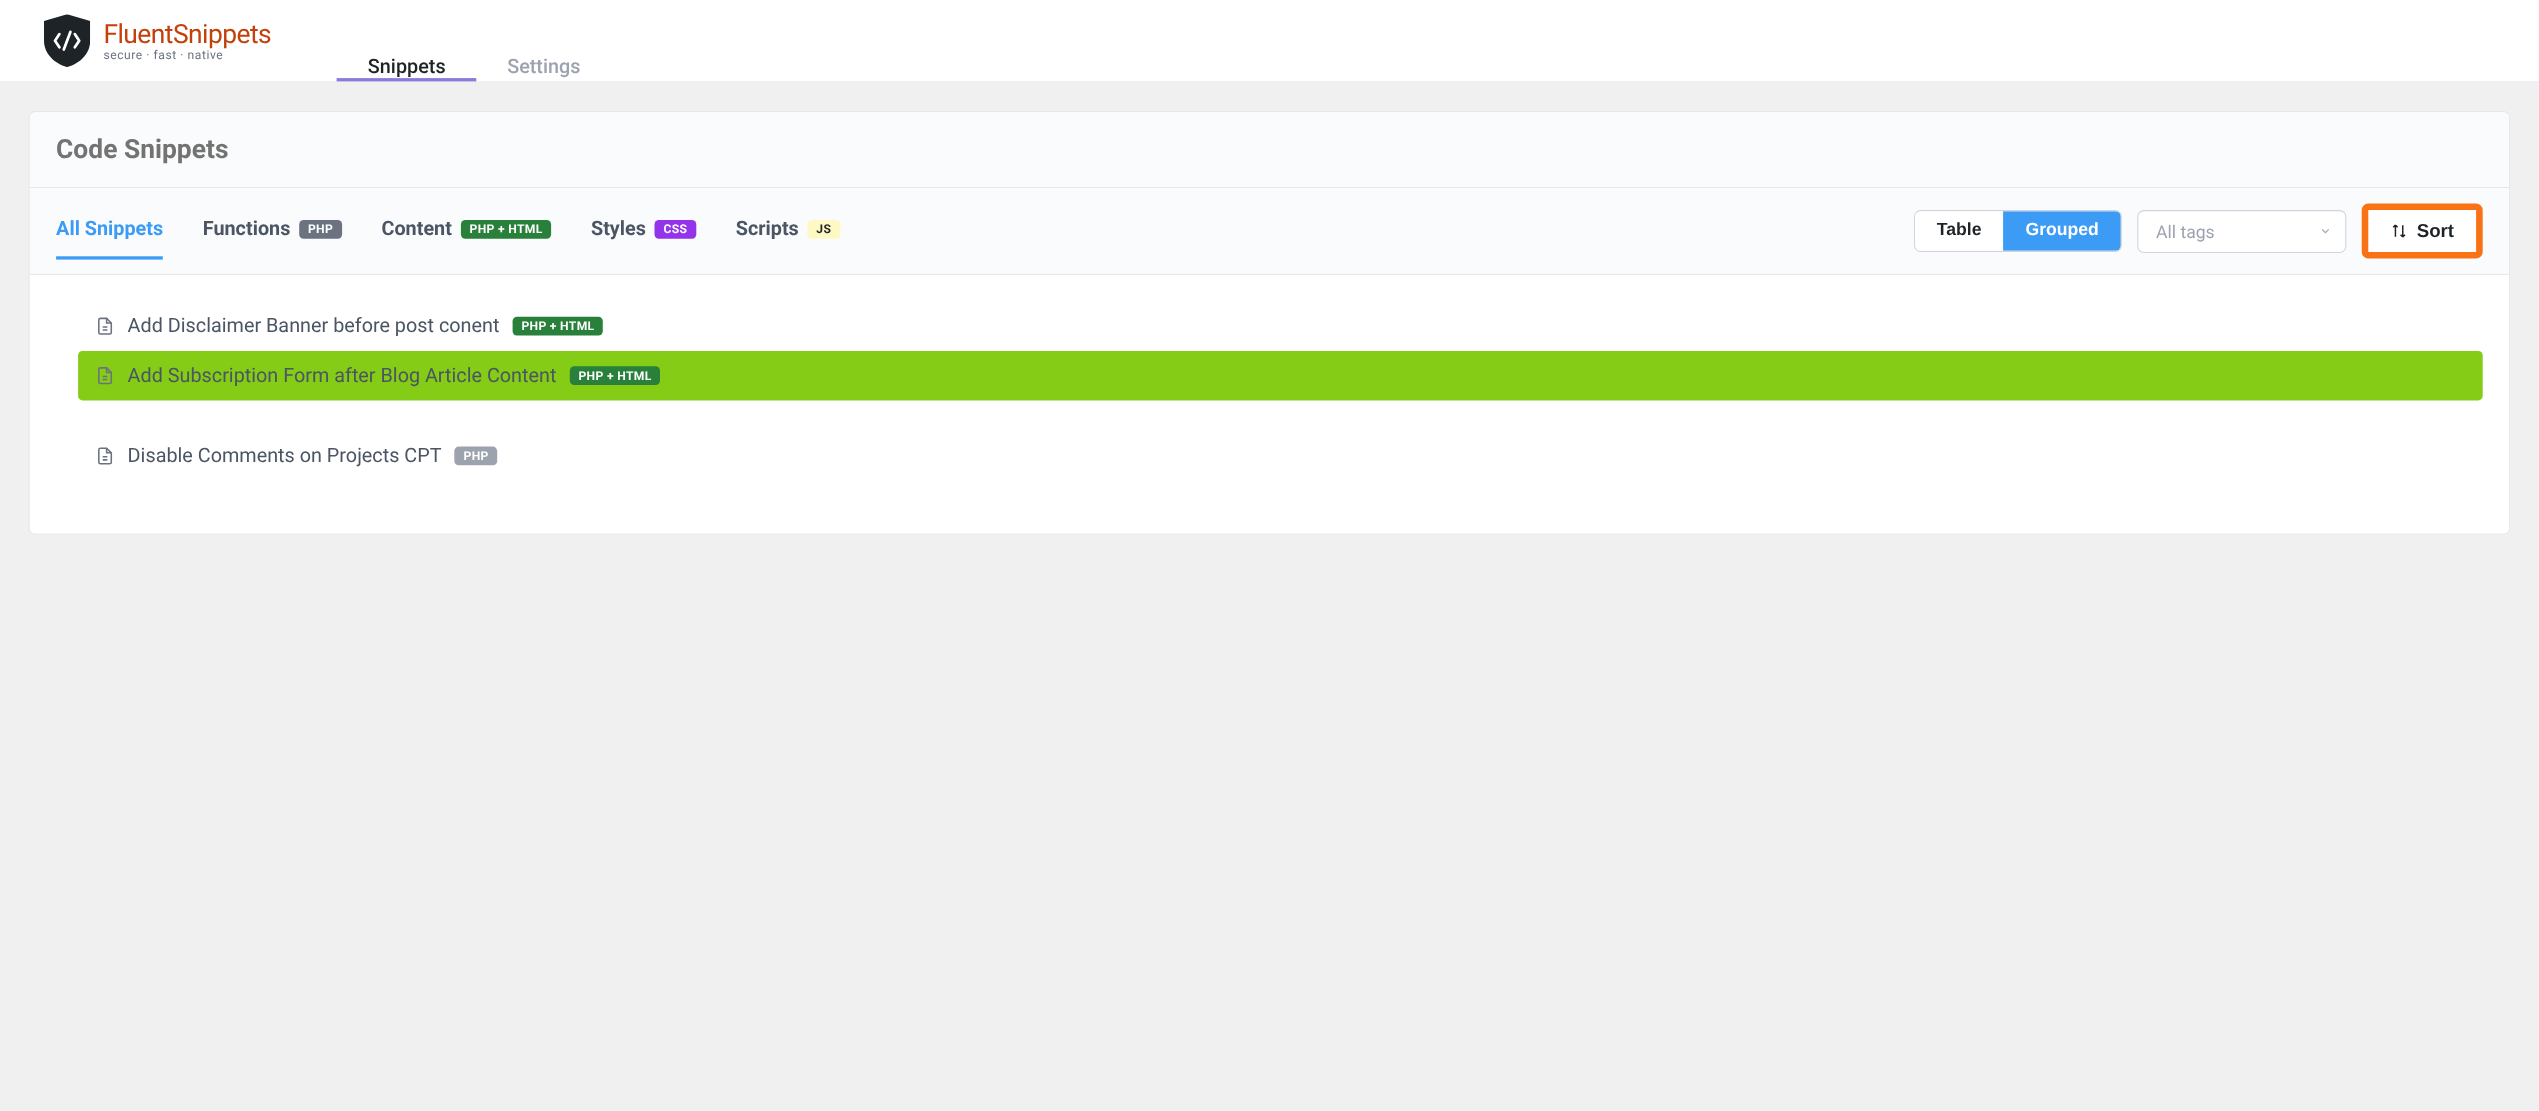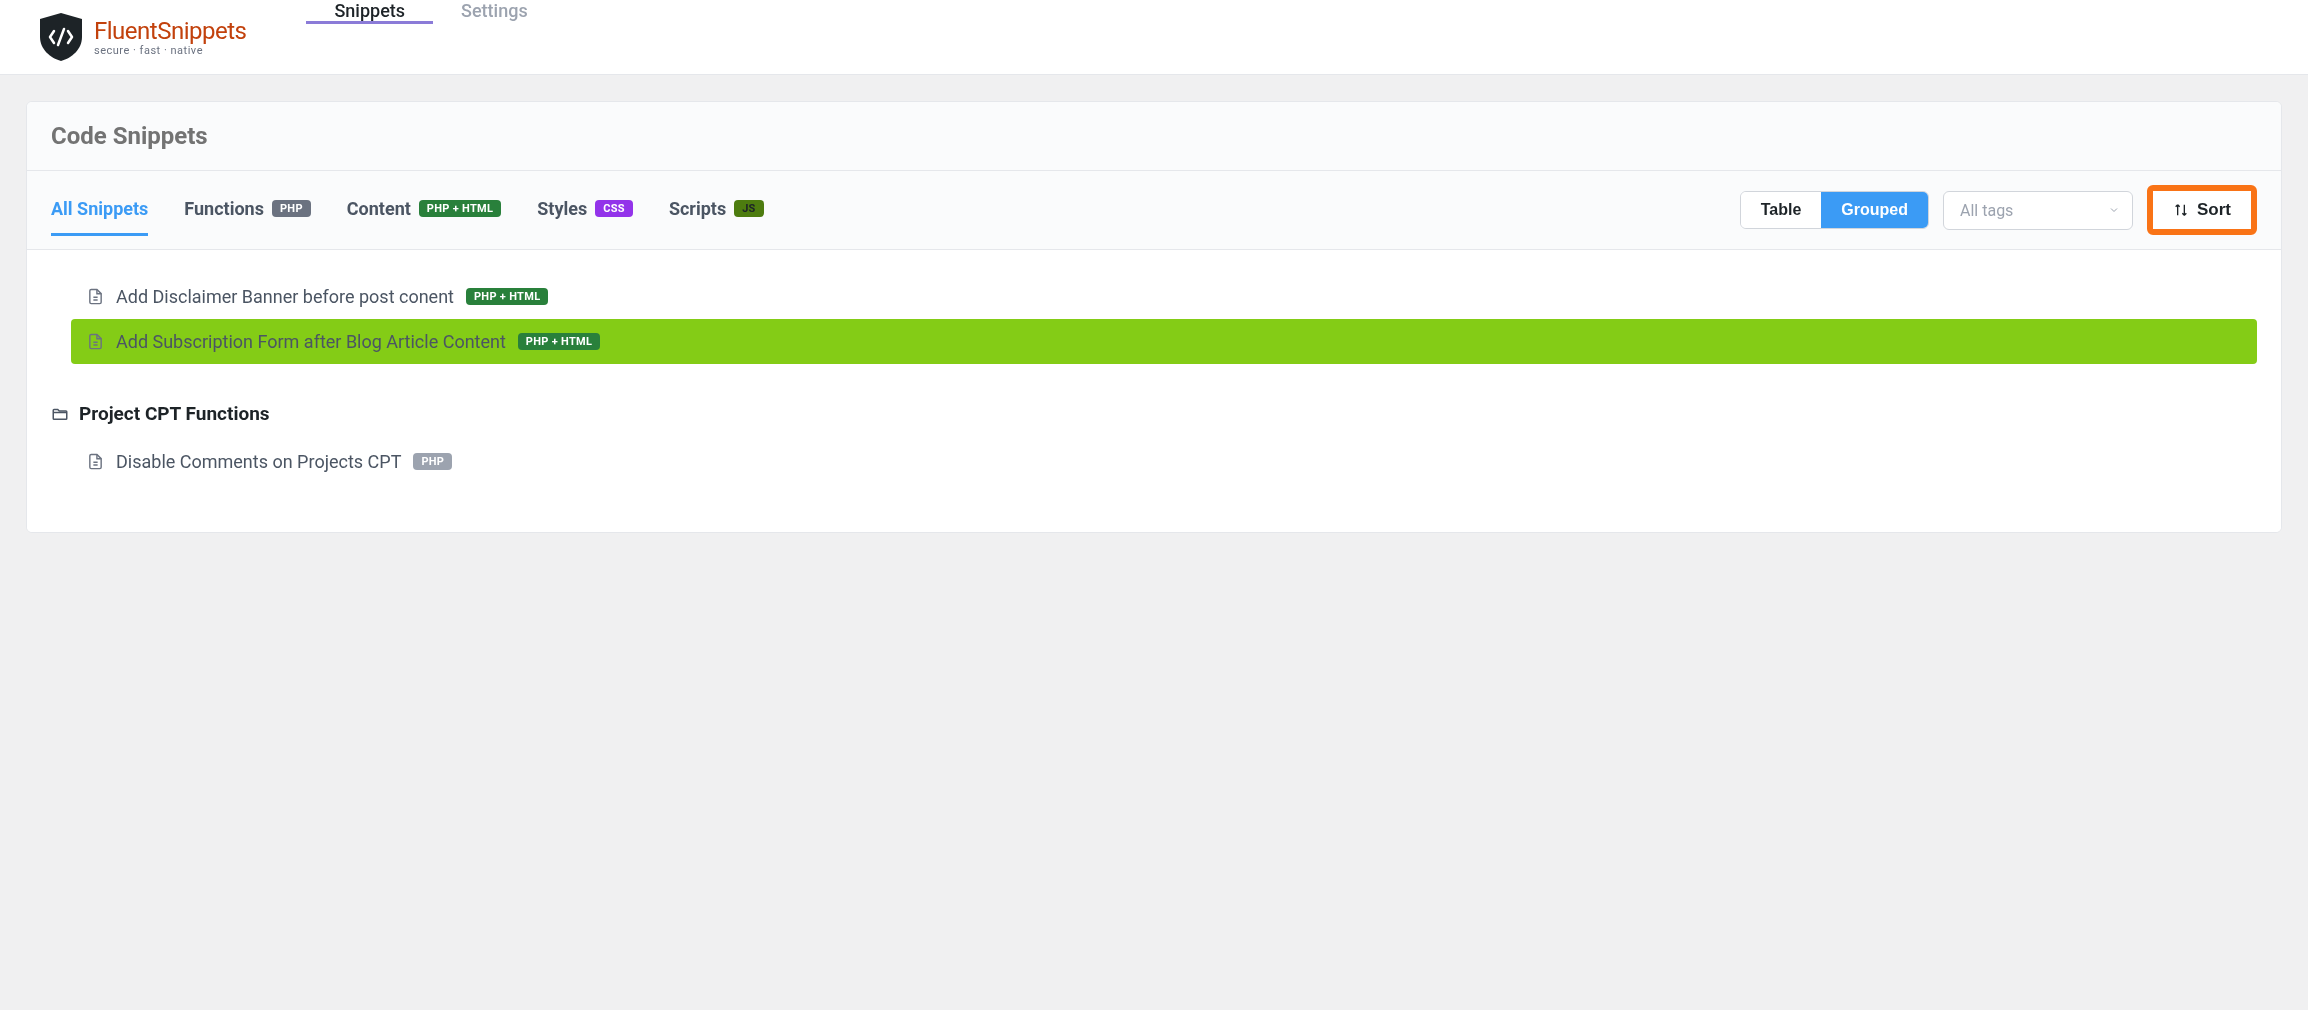--- a/index.html
+++ b/index.html
@@ -43,21 +43,21 @@
     }
     .logo-sub {
       font-size: 11px;
       color: #6b7280;
       letter-spacing: 0.5px;
       margin-top: 2px;
     }
     .nav-tabs {
       display: flex;
       height: 100%;
-      align-items: flex-start;
+      align-items: flex-end;
     }
     .nav-tab {
       display: flex;
       align-items: center;
       padding: 0 28px;
       font-size: 18px;
       font-weight: 500;
       color: #9ca3af;
       cursor: pointer;
       border-bottom: 3px solid transparent;
@@ -171,21 +171,21 @@
     }
     .badge-phphtml {
       background: #29803b;
       color: #ffffff;
     }
     .badge-css {
       background: #9333ea;
       color: #ffffff;
     }
     .badge-js {
-      background: #4d7c0f;
+      background: #fef9c3;
       color: #1d2327;
     }
     .badge-php-light {
       background: #9ca3af;
       color: #ffffff;
     }
     .filter-controls {
       display: flex;
       align-items: center;
       gap: 14px;
@@ -369,27 +369,20 @@
       <svg class="icon-svg" width="17" height="17" viewBox="0 0 24 24" fill="none" stroke="#6b7280" stroke-width="2">
         <path d="M14 2H6a2 2 0 00-2 2v16a2 2 0 002 2h12a2 2 0 002-2V8z"></path>
           <path d="M14 2v6h6M9 13h6M9 17h6"></path>
       </svg>
       <span class="snippet-name">Add Subscription Form after Blog Article Content</span>
       <span class="badge badge-phphtml">PHP + HTML</span>
     </div>
 
     <div class="group-spacer"></div>
 
-    <div class="group-header">
-      <svg class="icon-svg" width="18" height="18" viewBox="0 0 24 24" fill="none" stroke="#4b5563" stroke-width="2">
-        <path d="M3 7v11a1 1 0 001 1h16a1 1 0 001-1V9a1 1 0 00-1-1h-9l-2-2H4a1 1 0 00-1 1z"></path>
-        <path d="M3 10h18"></path>
-      </svg>
-      <span class="group-title">Project CPT Functions</span>
-    </div>
 
     <div class="snippet-item">
       <svg class="icon-svg" width="17" height="17" viewBox="0 0 24 24" fill="none" stroke="#6b7280" stroke-width="2">
         <path d="M14 2H6a2 2 0 00-2 2v16a2 2 0 002 2h12a2 2 0 002-2V8z"></path>
           <path d="M14 2v6h6M9 13h6M9 17h6"></path>
       </svg>
       <span class="snippet-name">Disable Comments on Projects CPT</span>
       <span class="badge badge-php-light">PHP</span>
     </div>
 

